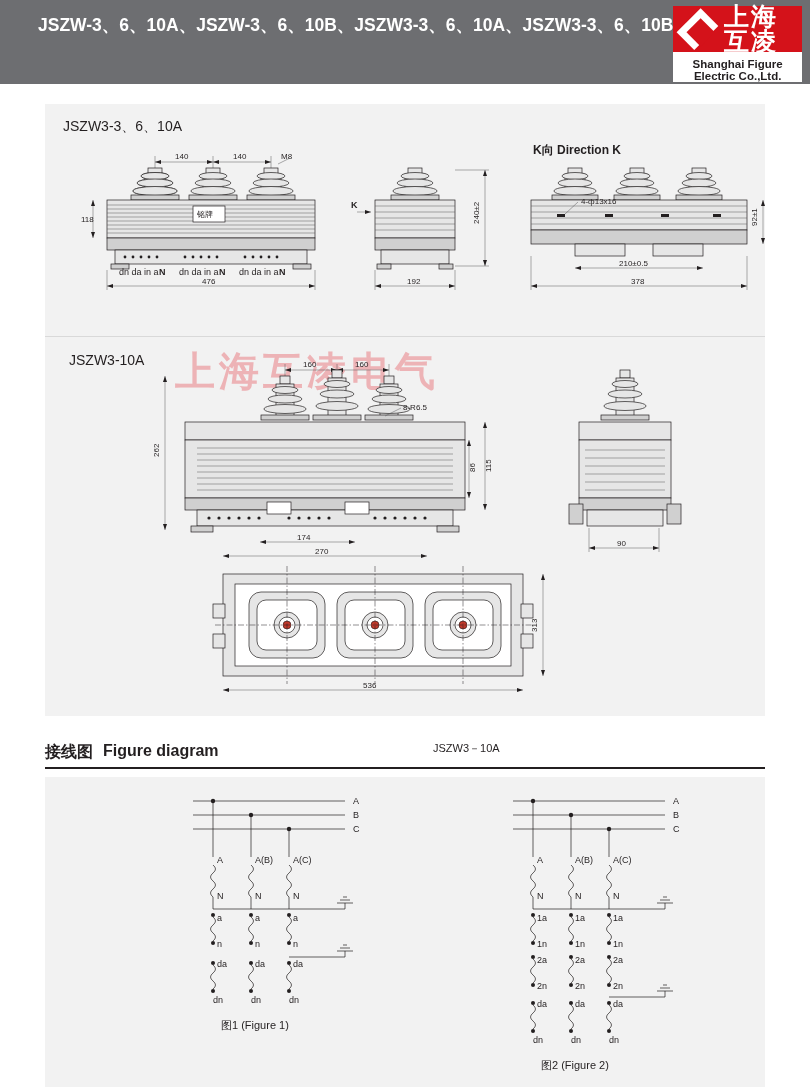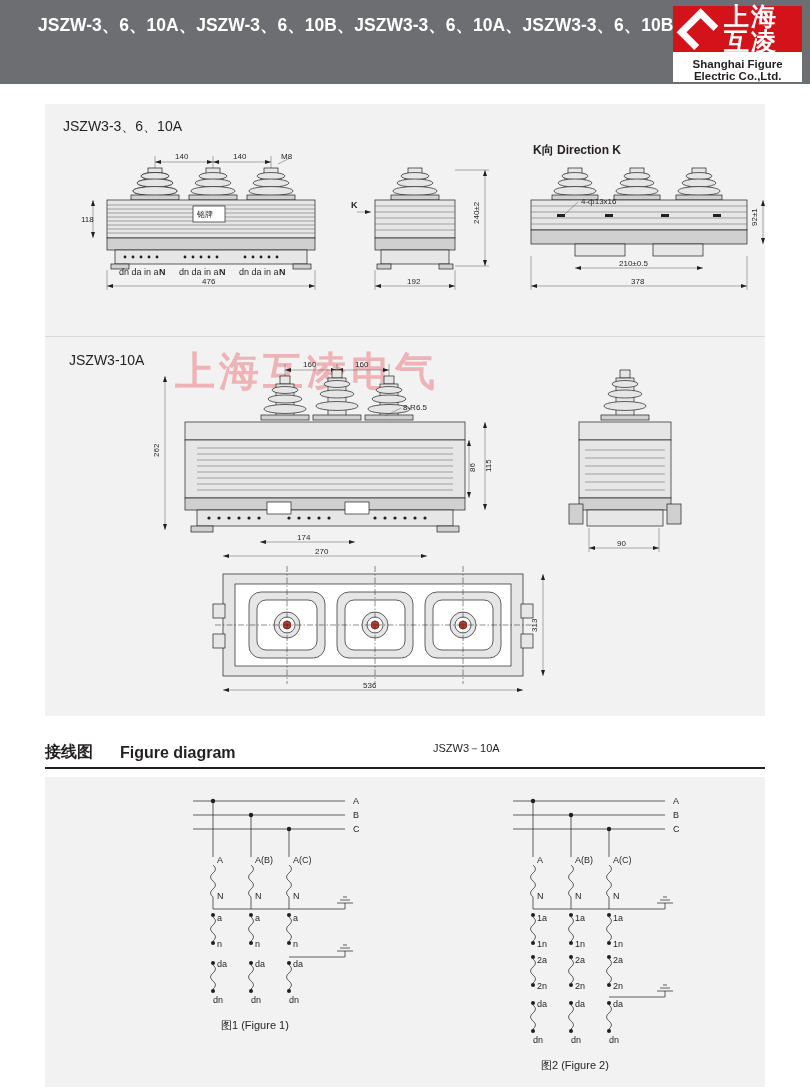--- a/index.html
+++ b/index.html
@@ -115,22 +115,22 @@
     white-space: nowrap;
   }
   .wm-cn { font-size: 40px; letter-spacing: 4px; color:#edb3b6; }
   .wm-phone { font-size: 40px; color: #e06b72; letter-spacing:1px; }
   .wm-url { font-size: 26px; color: #d8444c; letter-spacing:1px; }
 
   
   .section-title-row {
     margin-top: 26px;
     display: flex;
-    align-items: center;
-    gap: 27px;
+    align-items: flex-start;
+    gap: 10px;
     font-size: 16px;
     font-weight: bold;
   }
   .section-rule {
     height: 2px;
     background: #231f20;
     margin-top: 4px;
   }
 
   .panel-wiring { margin-top: 8px; height: 310px; }

